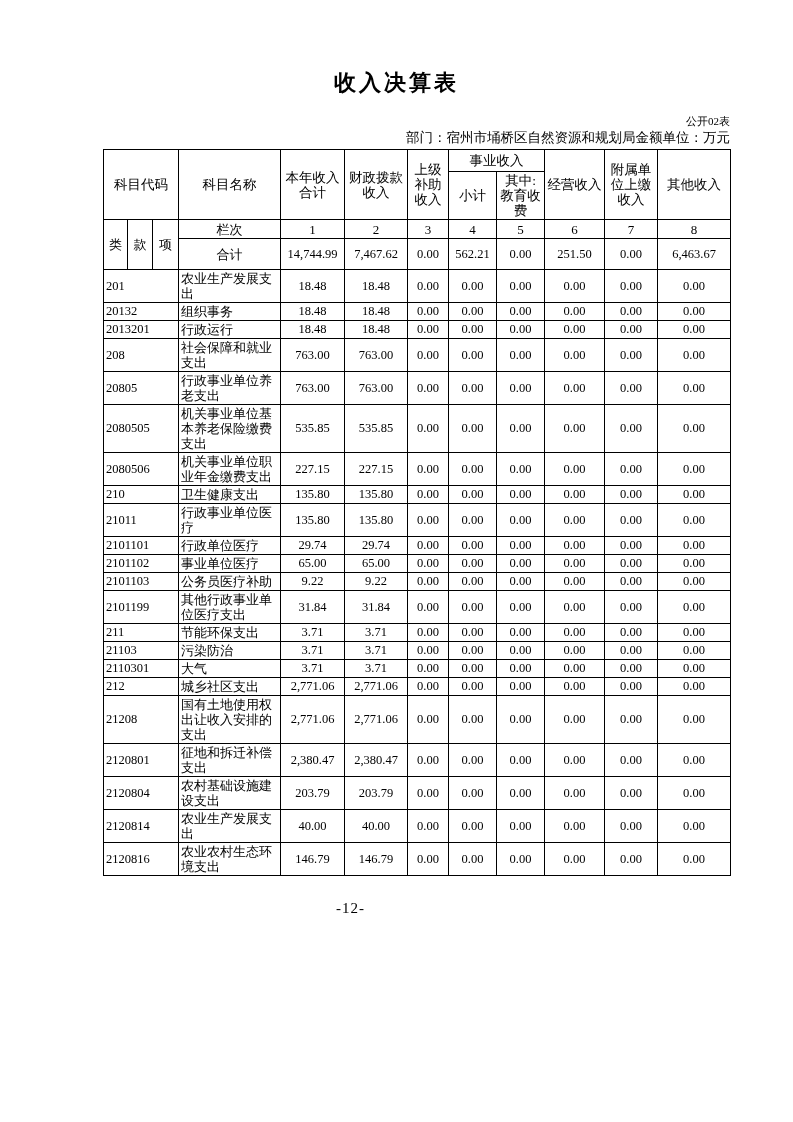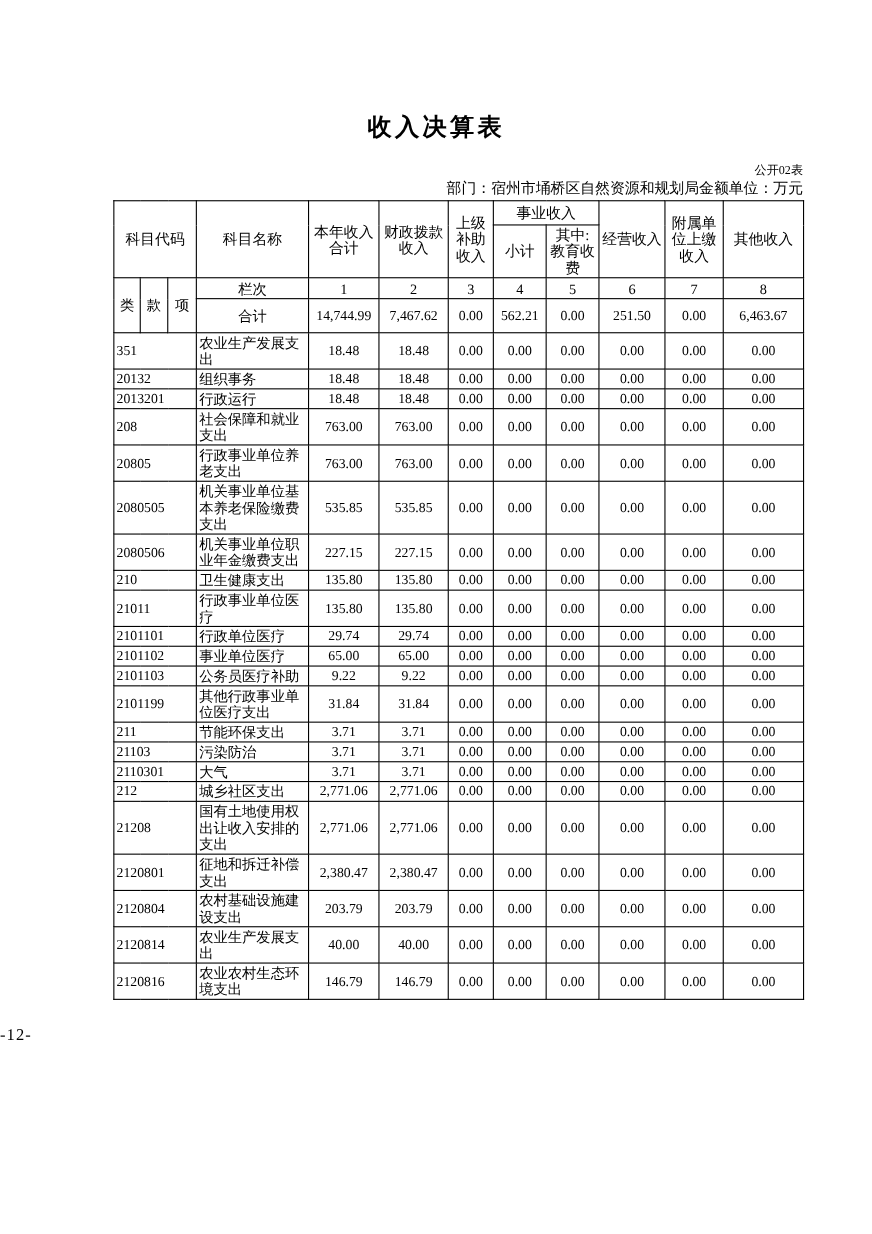--- a/index.html
+++ b/index.html
@@ -9,21 +9,21 @@
     position: relative;
     width: 793px;
     height: 1122px;
     background: #ffffff;
     color: #000000;
     font-family: "Liberation Serif", "DejaVu Serif", serif;
     overflow: hidden;
   }
   .doc-title {
     text-align: center;
-    padding-top: 101px;
+    padding-top: 68px;
     font-size: 22px;
     font-weight: bold;
     letter-spacing: 3px;
   }
   .form-code {
     text-align: right;
     margin: 16px 63px 0 4px;
     font-size: 11px;
   }
   .meta-line {
@@ -52,21 +52,21 @@
   tr.group-header-row th { height: 22px; }
   tr.sub-header-row th { height: 48px; }
   tr.colnum-row th, tr.colnum-row td { height: 19px; font-size: 13px; text-align: center; }
   tr.total-row th, tr.total-row td { height: 31px; font-size: 12.5px; text-align: center; }
   tr.total-row th { font-size: 13px; }
   tbody td { height: 18px; font-size: 12.5px; }
   tbody td.code { text-align: left; }
   tbody td.name { text-align: left; font-size: 13px; word-break: break-all; }
   tbody td.num { text-align: center; }
   .page-number {
-    text-align: left;
+    text-align: center;
     padding-right: 92px;
     margin-top: 24px;
     font-size: 15px;
     letter-spacing: 1px;
   }
 </style>
 </head>
 <body>
 
 <div class="page">
@@ -132,21 +132,21 @@
         <td>0.00</td>
         <td>562.21</td>
         <td>0.00</td>
         <td>251.50</td>
         <td>0.00</td>
         <td>6,463.67</td>
       </tr>
     </thead>
     <tbody id="table-body">
         <tr>
-    <td class="code" colspan="3">351</td>
+    <td class="code" colspan="3">201</td>
     <td class="name">农业生产发展支出</td>
     <td class="num">18.48</td>
     <td class="num">18.48</td>
     <td class="num">0.00</td>
     <td class="num">0.00</td>
     <td class="num">0.00</td>
     <td class="num">0.00</td>
     <td class="num">0.00</td>
     <td class="num">0.00</td>
   </tr>

